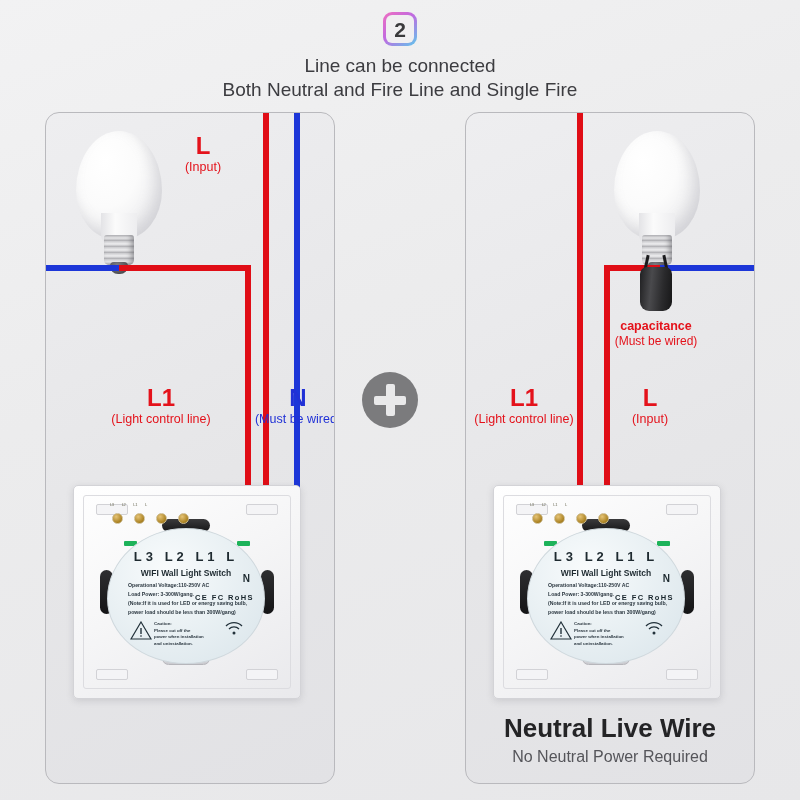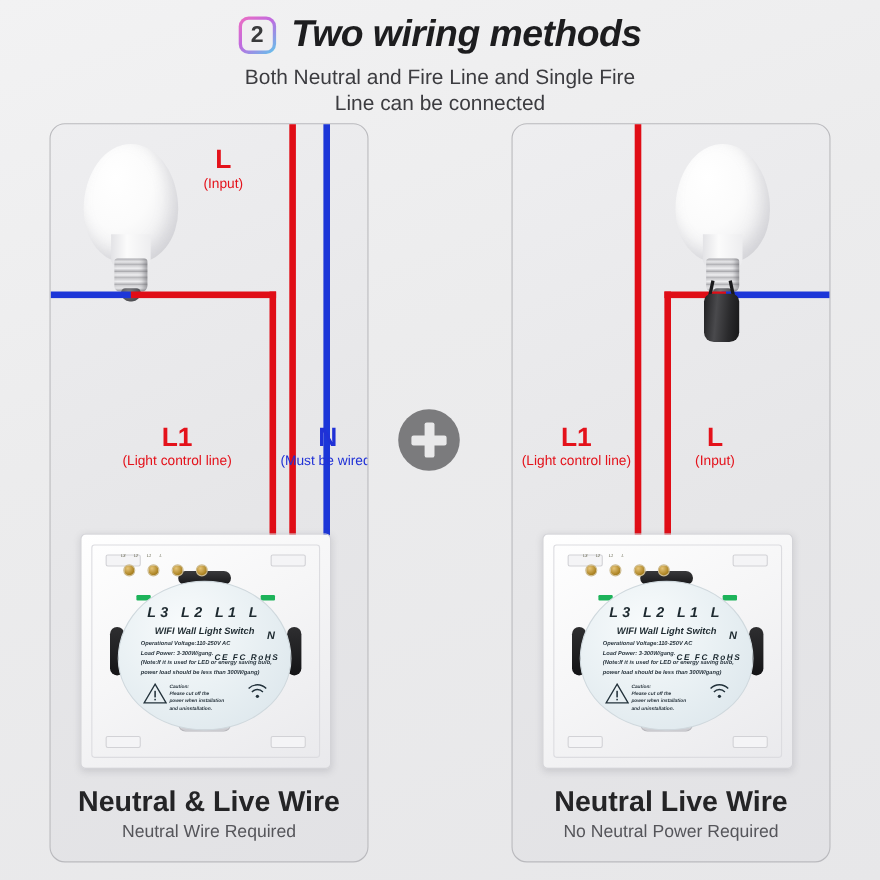--- a/index.html
+++ b/index.html
@@ -90,21 +90,20 @@
   #capacitance .lead{position:absolute;top:0;width:3px;height:16px;background:#1a1a1c;}
   #capacitance .lead.l{left:8px;transform:rotate(12deg);}
   #capacitance .lead.r{left:27px;transform:rotate(-12deg);}
 
   
   .switch{
     position:absolute;width:226px;height:212px;
     background:linear-gradient(150deg,#ffffff 0%,#f6f6f7 45%,#e9e9ec 100%);
     border:1px solid #d3d3d7;border-radius:5px;
     box-shadow:0 2px 7px rgba(90,90,100,.18);
-    font-style:italic;
   }
   .sw-frame{
     position:absolute;left:9px;top:9px;right:9px;bottom:9px;
     border:1px solid #dcdce0;border-radius:3px;
   }
   .sw-clip{position:absolute;width:30px;height:9px;border:1px solid #d2d2d6;border-radius:2px;background:#f4f4f6;}
   .sw-slot{
     position:absolute;width:13px;height:44px;border-radius:7px;
     background:linear-gradient(180deg,#2e2e30,#141416);
   }
@@ -172,25 +171,24 @@
   .caption .sub{font-size:16px;color:#55555a;margin-top:4px;}
 </style>
 </head>
 <body>
 
 <div id="header">
   <div id="title-row">
     <div id="step-badge">
       <div class="inner">2</div>
     </div>
-    <div id="main-title">Two wiring methods</div>
   </div>
   <div id="subtitle">
+    <div>Line can be connected</div>
     <div>Both Neutral and Fire Line and Single Fire</div>
-    <div>Line can be connected</div>
   </div>
 </div>
 
 <div class="panel" id="panel-left">
   <div class="panel-inner">
 
     <div class="bulb" style="left:30px;top:18px;">
       <div class="glass"></div>
       <div class="neck"></div>
       <div class="screw"></div>
@@ -273,24 +271,20 @@
           <div>and uninstallation.</div>
         </div>
         <svg class="wifi-ic" viewBox="0 0 20 14">
           <path d="M2 5 A11 11 0 0 1 18 5" fill="none" stroke="#23323b" stroke-width="1.3"></path>
           <path d="M5 8 A7 7 0 0 1 15 8" fill="none" stroke="#23323b" stroke-width="1.3"></path>
           <circle cx="10" cy="12" r="1.5" fill="#23323b"></circle>
         </svg>
       </div>
     </div>
 
-    <div class="caption" style="top:600px;">
-      <div class="main">Neutral &amp; Live Wire</div>
-      <div class="sub">Neutral Wire Required</div>
-    </div>
   </div>
 </div>
 
 <div id="plus-divider">
   <div class="bar-h"></div>
   <div class="bar-v"></div>
 </div>
 
 <div class="panel" id="panel-right">
   <div class="panel-inner">
@@ -307,20 +301,24 @@
     <div class="wire wire-red wire-h" style="left:138px;top:152px;width:56px;"></div>
 
     <div class="wire wire-red wire-v" style="left:138px;top:152px;height:252px;"></div>
 
     <div class="wire wire-red wire-v" style="left:111px;top:-2px;height:406px;"></div>
 
     <div id="capacitance" style="left:171px;top:142px;">
       <div class="lead l"></div>
       <div class="lead r"></div>
       <div class="body"></div>
+    </div>
+    <div class="cap-label" style="left:120px;top:206px;width:140px;">
+      <div class="big">capacitance</div>
+      <div class="sub">(Must be wired)</div>
     </div>
 
     <div class="wl red" style="left:-22px;top:272px;width:160px;">
       <div class="big">L1</div>
       <div class="sub">(Light control line)</div>
     </div>
 
     <div class="wl red" style="left:146px;top:272px;width:76px;">
       <div class="big">L</div>
       <div class="sub">(Input)</div>

